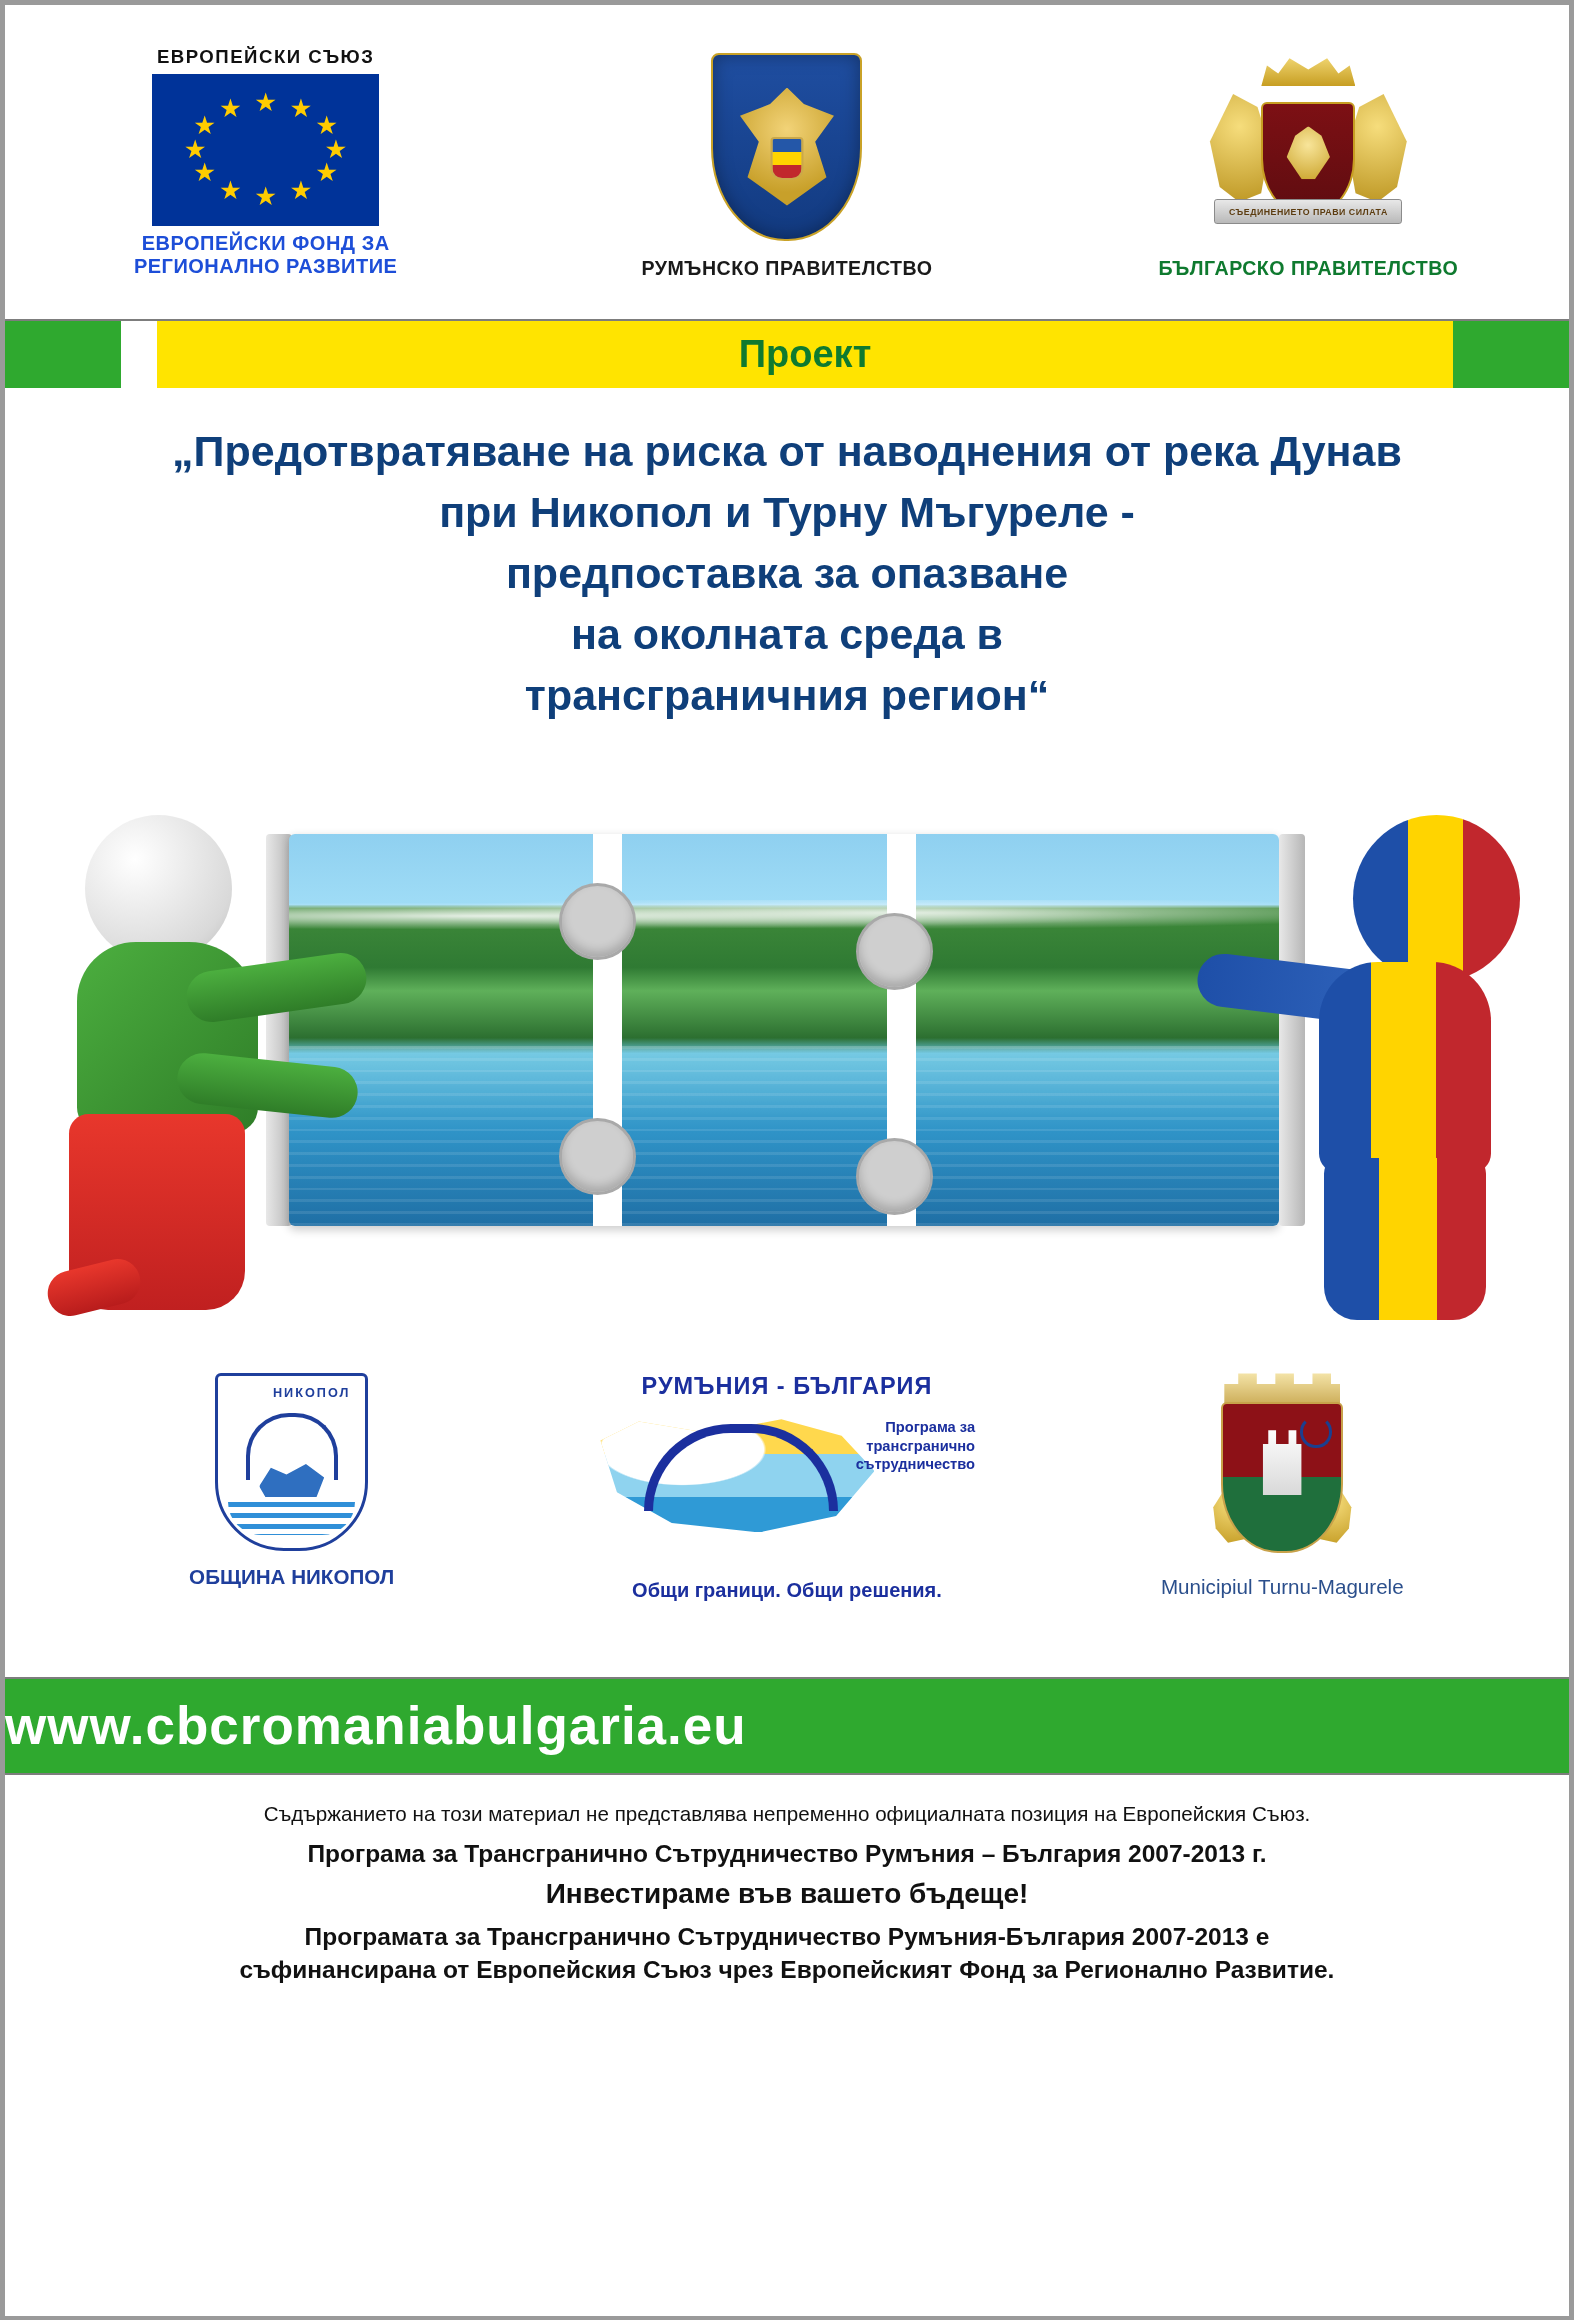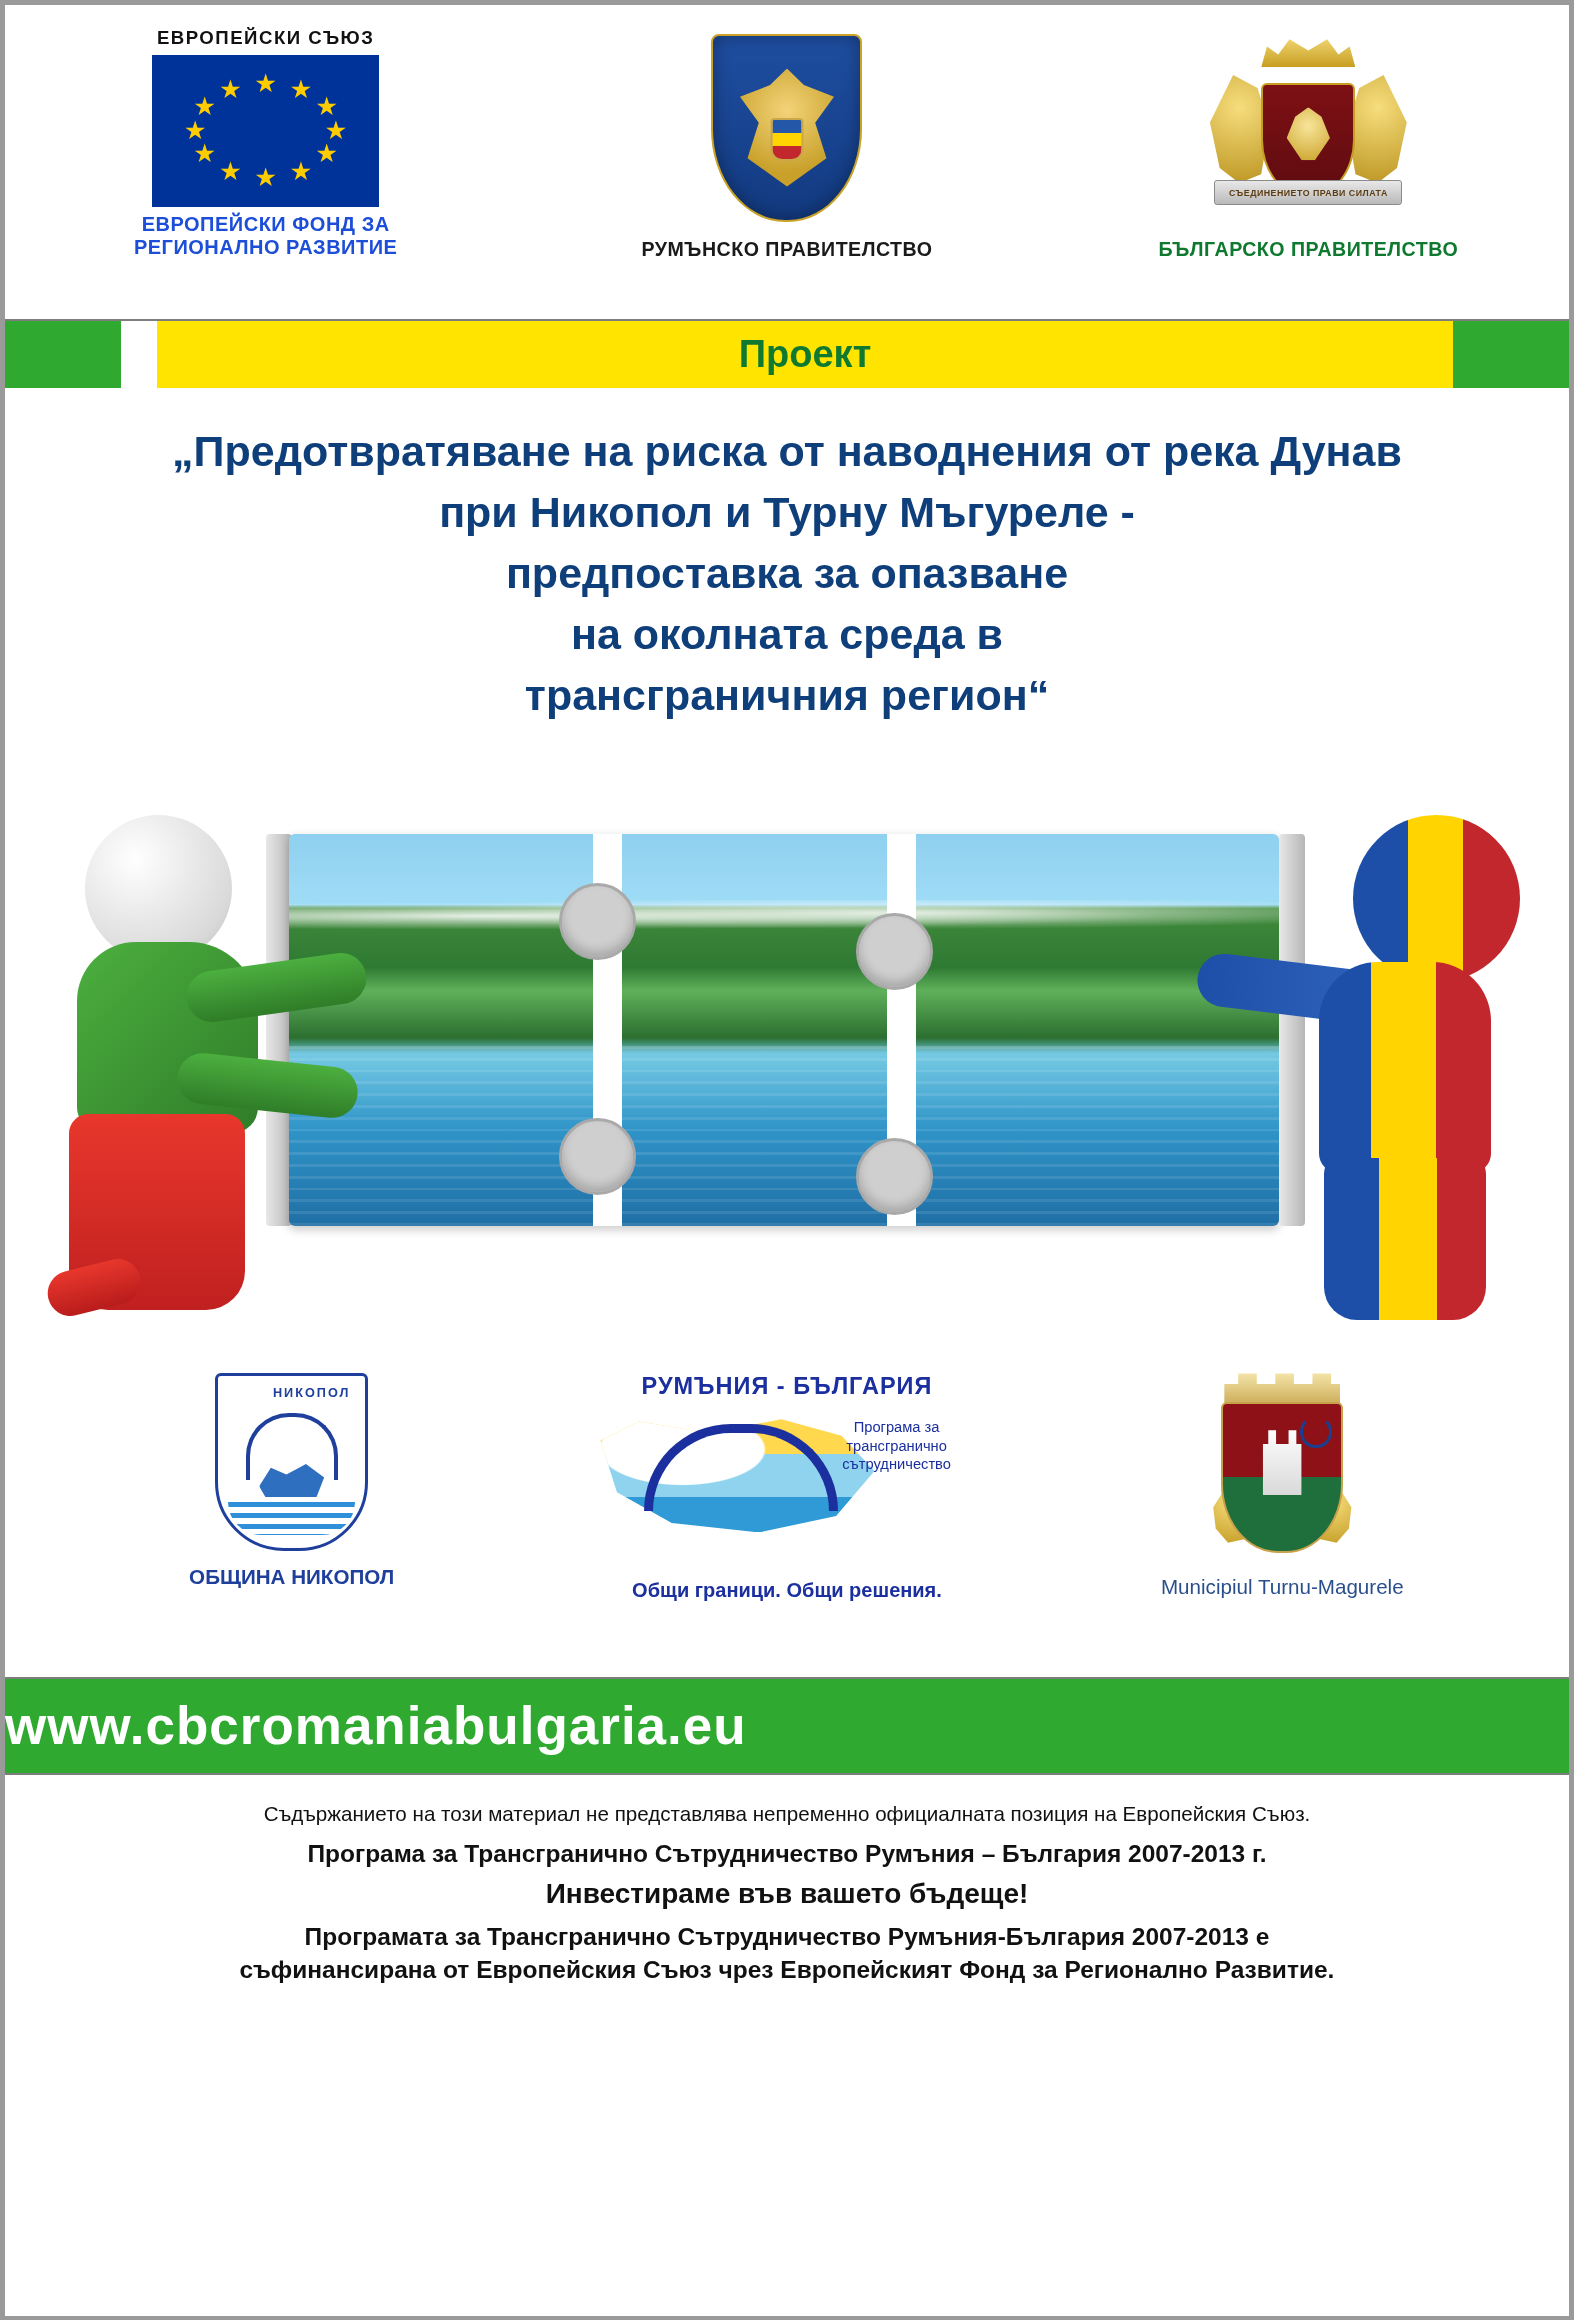--- a/index.html
+++ b/index.html
@@ -23,21 +23,21 @@
     border: 5.9px solid #9a9a9a;
   }
 
   
   .header {
     position: relative;
     height: 314px;
     display: flex;
     align-items: flex-start;
     justify-content: space-around;
-    padding-top: 22px;
+    padding-top: 41px;
     box-sizing: border-box;
   }
   .logo-block {
     text-align: center;
     width: 412px;
   }
   .eu-caption-top {
     font-size: 18.6px;
     font-weight: bold;
     letter-spacing: 1.5px;
@@ -430,23 +430,23 @@
   .cbc-title {
     font-size: 23.5px;
     font-weight: bold;
     color: #1b2f9e;
     letter-spacing: 1px;
   }
   .cbc-sub {
     position: absolute;
     right: 27.4px; top: 45px;
     width: 157px;
-    text-align: center;
+    text-align: right;
     font-size: 14.7px;
-    font-weight: normal;
+    font-weight: bold;
     color: #1b2f9e;
     line-height: 1.25;
   }
   .cbc-art {
     position: absolute;
     left: 29px; top: 41px;
     width: 274px; height: 118px;
     background:
       radial-gradient(ellipse at 30% 30%, #ffffff 0 30%, rgba(255,255,255,0) 31%),
       linear-gradient(to bottom, #ffd84d 0 34%, #8fd3ef 34% 70%, #2f9ad6 70% 100%);

